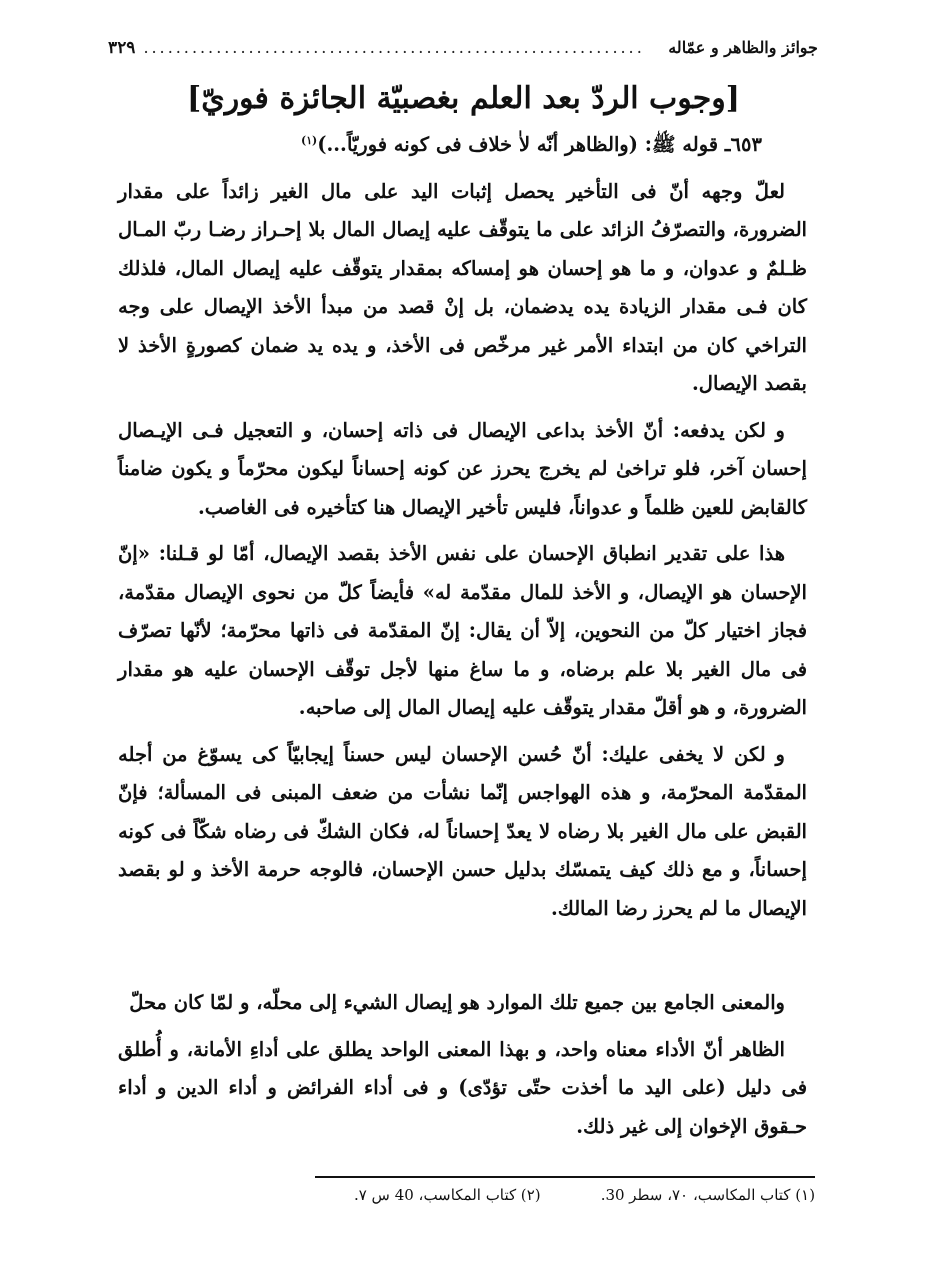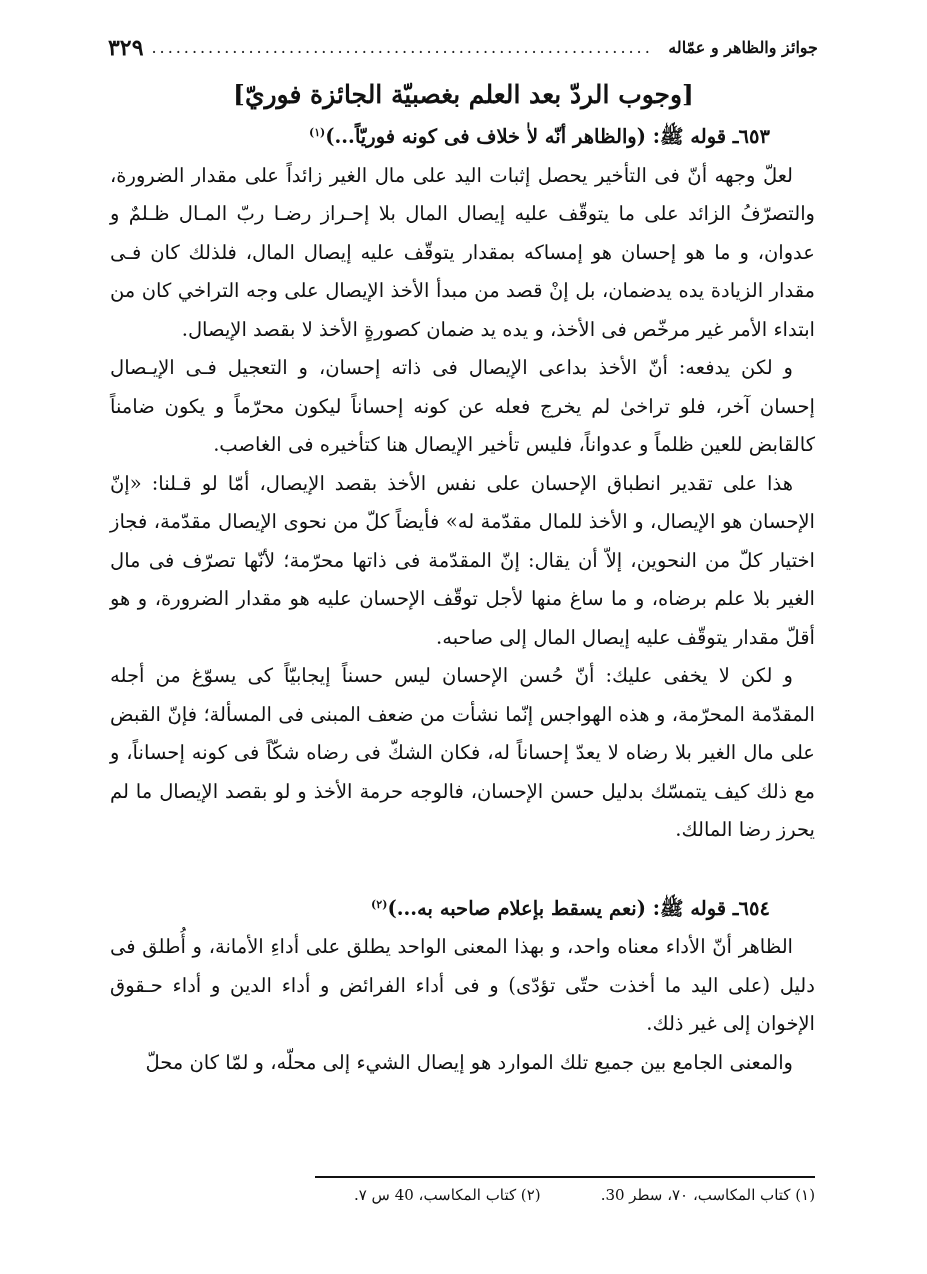--- a/index.html
+++ b/index.html
@@ -4,26 +4,26 @@
 <style>
   html, body { margin: 0; padding: 0; background: #ffffff; }
   body { width: 927px; height: 1274px; position: relative; overflow: hidden;
          font-family: "DejaVu Serif", "Liberation Serif", serif; color: #111; }
   .page { position: absolute; left: 0; top: 0; width: 927px; height: 1274px; direction: rtl; }
   .running-header { position: absolute; top: 34px; left: 108px; width: 710px; height: 26px;
                     display: flex; flex-direction: row; align-items: center; font-size: 16px; font-weight: bold; }
   .running-header .rh-title { white-space: nowrap; }
   .running-header .rh-dots { flex: 1; overflow: hidden; white-space: nowrap; letter-spacing: 3px;
                              margin: 0 8px; font-weight: normal; color: #222; direction: ltr; text-align: left; }
-  .running-header .rh-num { white-space: nowrap; font-size: 22px; }
+  .running-header .rh-num { white-space: nowrap; font-size: 17px; }
   .section-title { position: absolute; top: 80px; left: 100px; width: 727px; text-align: center;
-                   font-size: 25px; font-weight: bold; }
+                   font-size: 30px; font-weight: bold; }
   .body { position: absolute; top: 118px; left: 110px; width: 705px; font-size: 19.5px; line-height: 38.5px; text-align: justify; }
-  .body p { margin: 0; }
-  .body .indent { text-indent: 22px; }
+  .body p { margin: 8px; }
+  .body .indent { text-indent: 22px; font-weight: bold; }
   .heading { font-weight: bold; padding-right: 45px; }
   .heading sup, .body sup { font-size: 11px; vertical-align: super; line-height: 0; }
   .gap { height: 40px; }
   .fn-rule { position: absolute; top: 1176px; left: 315px; width: 500px; border-top: 2px solid #111; }
   .footnotes { position: absolute; top: 1186px; left: 110px; width: 705px; display: flex; flex-direction: row;
                font-size: 15px; gap: 60px; direction: rtl; }
 </style>
 </head>
 <body>
 
@@ -33,27 +33,26 @@
     <span class="rh-title">جوائز والظاهر و عمّاله</span>
     <span class="rh-dots">..............................................................</span>
     <span class="rh-num">٣٢٩</span>
   </div>
 
   <div class="section-title">[وجوب الردّ بعد العلم بغصبيّة الجائزة فوريّ]</div>
 
   <div class="body">
     <p class="heading"><span>٦٥٣ـ قوله ﷺ: (والظاهر أنّه لاٰ خلاف فى كونه فوريّاً...)</span><sup>(١)</sup></p>
     <p class="indent">لعلّ وجهه أنّ فى التأخير يحصل إثبات اليد على مال الغير زائداً على مقدار الضرورة، والتصرّفُ الزائد على ما يتوقّف عليه إيصال المال بلا إحـراز رضـا ربّ المـال ظـلمٌ و عدوان، و ما هو إحسان هو إمساكه بمقدار يتوقّف عليه إيصال المال، فلذلك كان فـى مقدار الزيادة يده يدضمان، بل إنْ قصد من مبدأ الأخذ الإيصال على وجه التراخي كان من ابتداء الأمر غير مرخّص فى الأخذ، و يده يد ضمان كصورةٍ الأخذ لا بقصد الإيصال.</p>
-    <p class="indent">و لكن يدفعه: أنّ الأخذ بداعى الإيصال فى ذاته إحسان، و التعجيل فـى الإيـصال إحسان آخر، فلو تراخىٰ لم يخرج فعله عن كونه إحساناً ليكون محرّماً و يكون ضامناً كالقابض للعين ظلماً و عدواناً، فليس تأخير الإيصال هنا كتأخيره فى الغاصب.</p>
+    <p class="indent">و لكن يدفعه: أنّ الأخذ بداعى الإيصال فى ذاته إحسان، و التعجيل فـى الإيـصال إحسان آخر، فلو تراخىٰ لم يخرج يحرز عن كونه إحساناً ليكون محرّماً و يكون ضامناً كالقابض للعين ظلماً و عدواناً، فليس تأخير الإيصال هنا كتأخيره فى الغاصب.</p>
     <p class="indent">هذا على تقدير انطباق الإحسان على نفس الأخذ بقصد الإيصال، أمّا لو قـلنا: «إنّ الإحسان هو الإيصال، و الأخذ للمال مقدّمة له» فأيضاً كلّ من نحوى الإيصال مقدّمة، فجاز اختيار كلّ من النحوين، إلاّ أن يقال: إنّ المقدّمة فى ذاتها محرّمة؛ لأنّها تصرّف فى مال الغير بلا علم برضاه، و ما ساغ منها لأجل توقّف الإحسان عليه هو مقدار الضرورة، و هو أقلّ مقدار يتوقّف عليه إيصال المال إلى صاحبه.</p>
     <p class="indent">و لكن لا يخفى عليك: أنّ حُسن الإحسان ليس حسناً إيجابيّاً كى يسوّغ من أجله المقدّمة المحرّمة، و هذه الهواجس إنّما نشأت من ضعف المبنى فى المسألة؛ فإنّ القبض على مال الغير بلا رضاه لا يعدّ إحساناً له، فكان الشكّ فى رضاه شكّاً فى كونه إحساناً، و مع ذلك كيف يتمسّك بدليل حسن الإحسان، فالوجه حرمة الأخذ و لو بقصد الإيصال ما لم يحرز رضا المالك.</p>
     <div class="gap"></div>
-    <p class="heading"><span>٦٥٤ـ قوله ﷺ: (نعم يسقط بإعلام صاحبه به...)</span><sup>(٢)</sup></p>
+    <p class="indent">والمعنى الجامع بين جميع تلك الموارد هو إيصال الشيء إلى محلّه، و لمّا كان محلّ</p>
     <p class="indent">الظاهر أنّ الأداء معناه واحد، و بهذا المعنى الواحد يطلق على أداءِ الأمانة، و أُطلق فى دليل (على اليد ما أخذت حتّى تؤدّى) و فى أداء الفرائض و أداء الدين و أداء حـقوق الإخوان إلى غير ذلك.</p>
-    <p class="indent">والمعنى الجامع بين جميع تلك الموارد هو إيصال الشيء إلى محلّه، و لمّا كان محلّ</p>
   </div>
 
   <div class="fn-rule"></div>
   <div class="footnotes">
     <span>(١) كتاب المكاسب، ٧٠، سطر 30.</span>
     <span>(٢) كتاب المكاسب، 40 س ٧.</span>
   </div>
 </div>
 
 </body></html>

